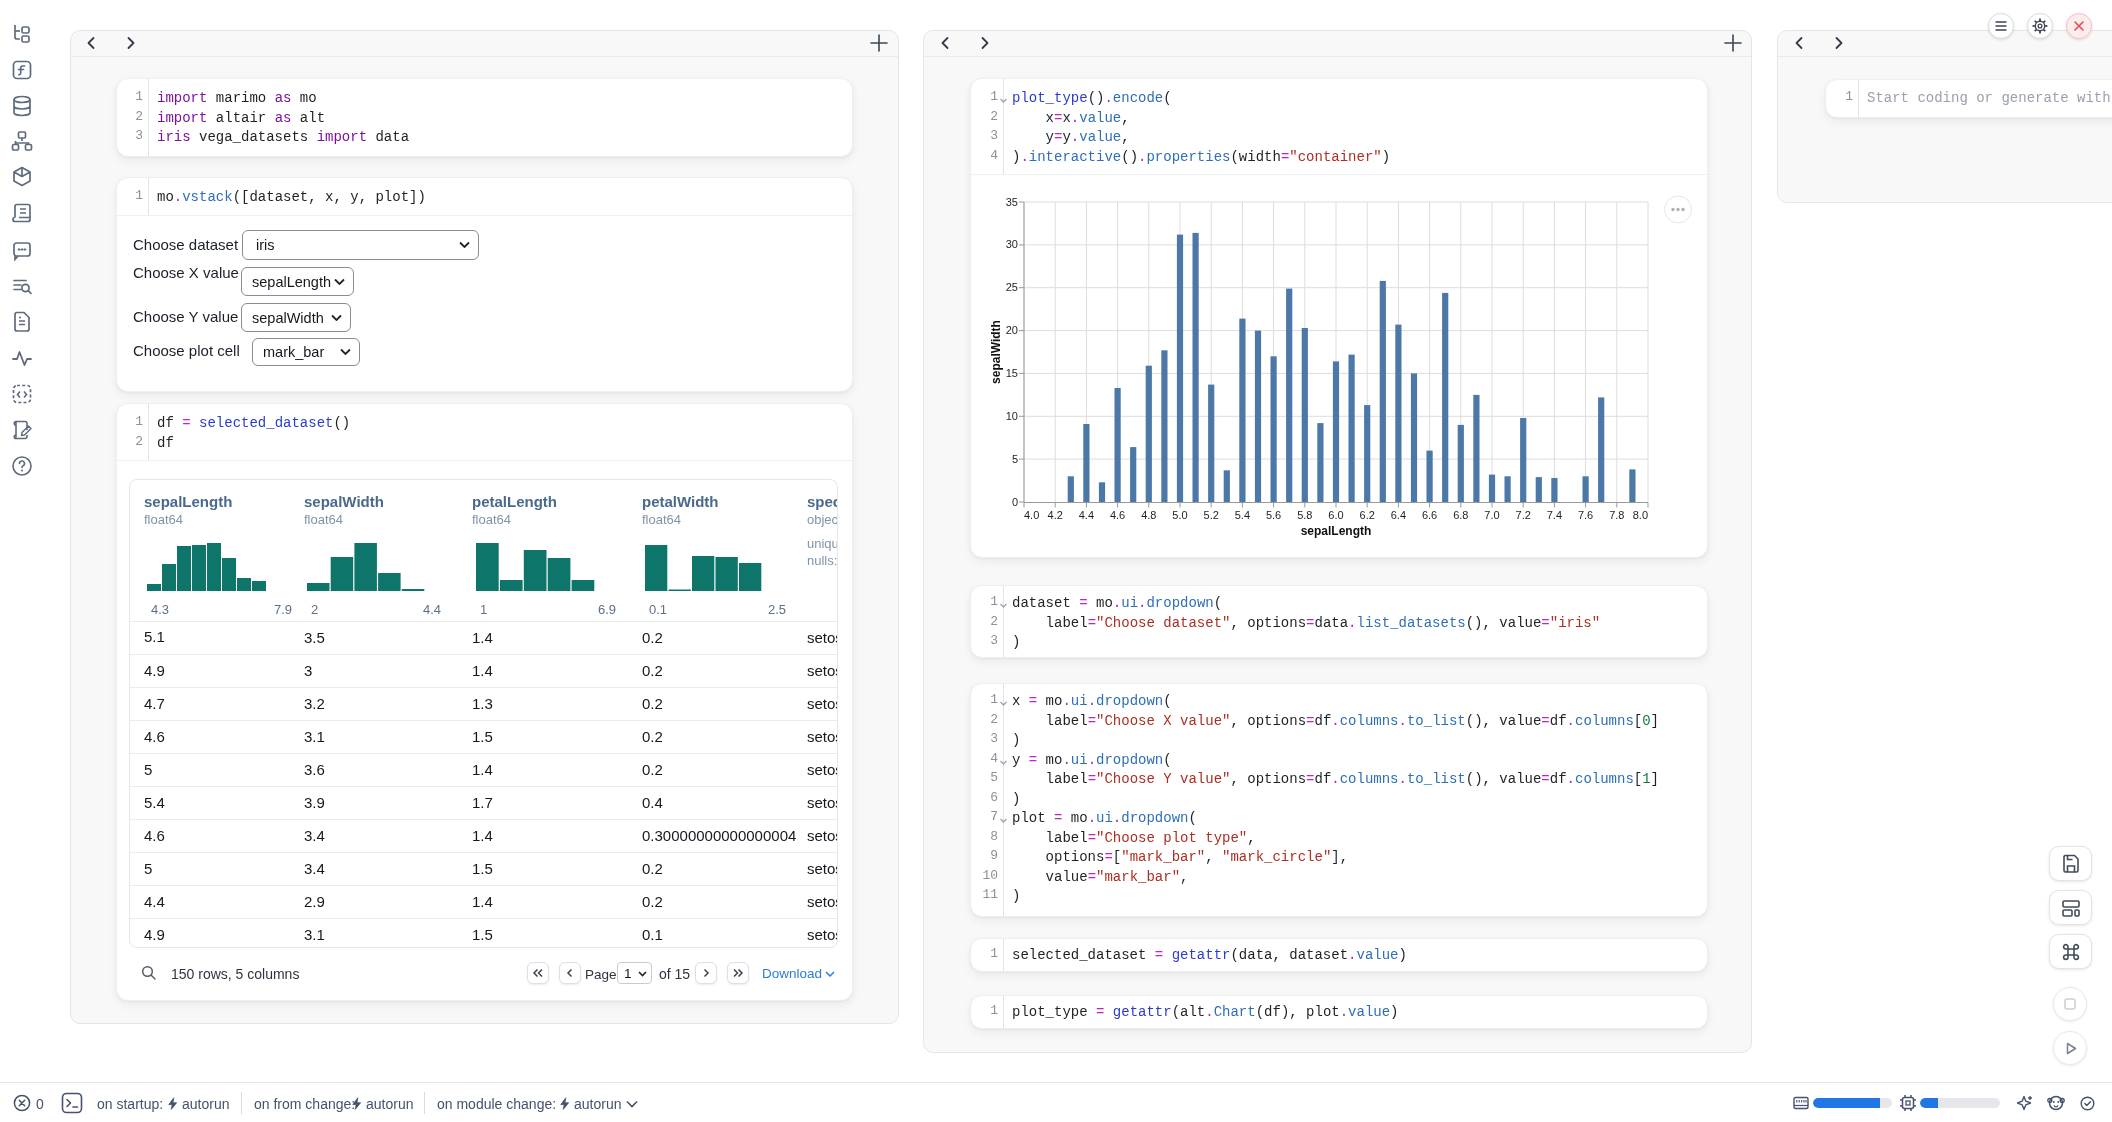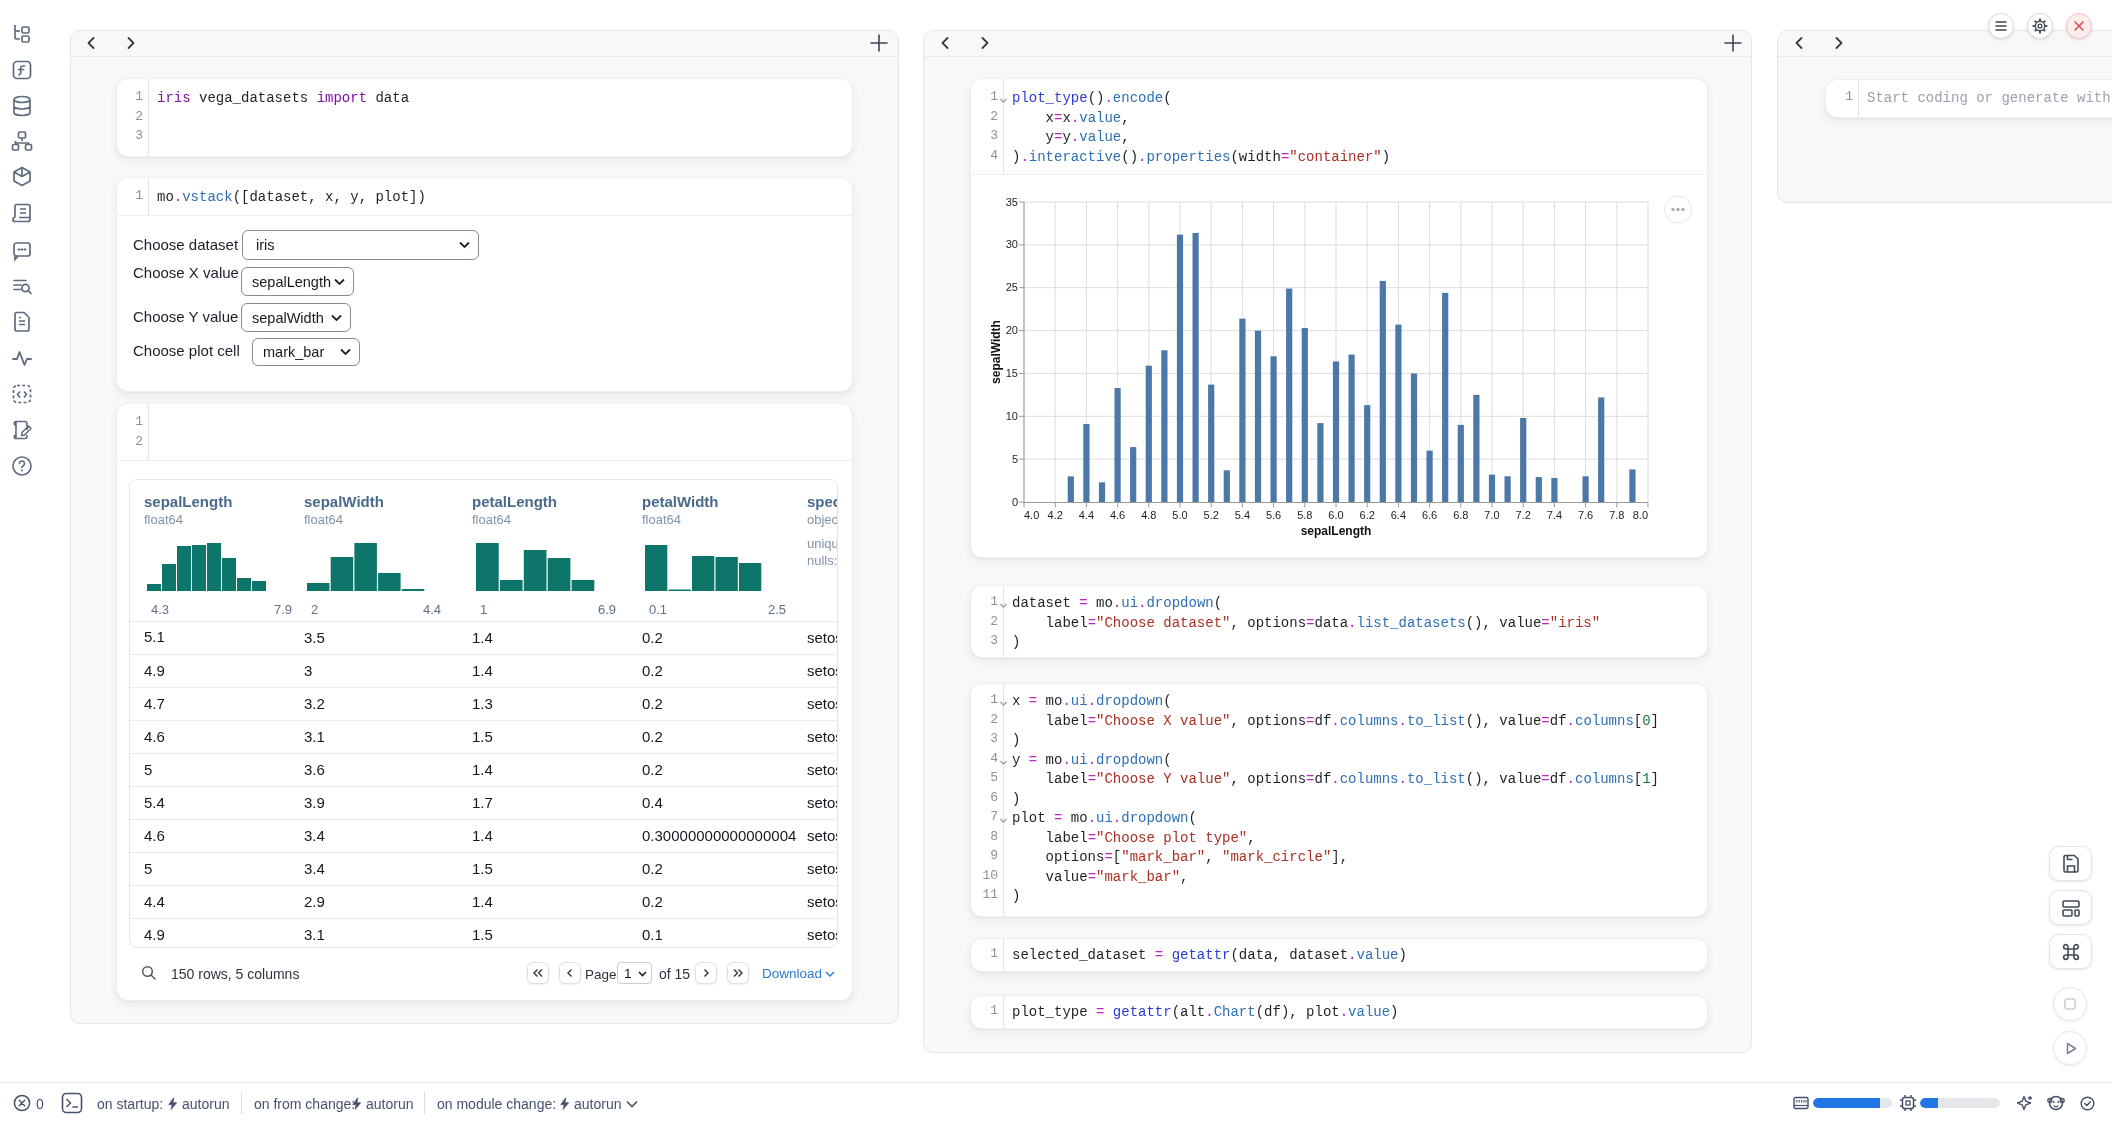--- a/index.html
+++ b/index.html
@@ -129,21 +129,21 @@
     <path d="M7.5 5 L12.5 10 L7.5 15" stroke="#353c48" stroke-width="1.8" fill="none" stroke-linecap="round" stroke-linejoin="round"></path>
   </svg>
 <div class="cell" style="left:116px;top:78px;width:737px;height:79px">
     <div class="codearea" style="height:77px">
       <div class="gut" style="width:26px;padding-top:10px">
         <div style="height:19.55px">1</div>
         <div style="height:19.55px">2</div>
         <div style="height:19.55px">3</div>
         <div class="bd" style="left:31px"></div>
       </div>
-      <div class="cd" style="padding:10px 0 0 40px"><div><span class="k">iris</span> vega_datasets <span class="k">import</span> data</div></div>
+      <div class="cd" style="padding:10px 0 0 40px"><div><span class="k">import</span> marimo <span class="k">as</span> mo</div><div><span class="k">import</span> altair <span class="k">as</span> alt</div><div><span class="k">iris</span> vega_datasets <span class="k">import</span> data</div></div>
     </div>
   </div>
 <div class="cell" style="left:116px;top:177px;width:737px;height:215px">
     <div class="codearea sep" style="height:38px">
       <div class="gut" style="width:26px;padding-top:10px">
         <div style="height:19.55px">1</div>
         <div class="bd" style="left:31px"></div>
       </div>
       <div class="cd" style="padding:10px 0 0 40px"><div>mo<span class="d">.</span><span class="m">vstack</span>([dataset, x, y, plot])</div></div>
     </div>
@@ -176,20 +176,21 @@
       <path d="M1 1 L5.5 5.5 L10 1" stroke="#20252d" stroke-width="1.8" fill="none"></path>
     </svg>
   </div>
 <div class="cell" style="left:116px;top:403px;width:737px;height:598px">
     <div class="codearea sep" style="height:57px">
       <div class="gut" style="width:26px;padding-top:10px">
         <div style="height:19.55px">1</div>
         <div style="height:19.55px">2</div>
         <div class="bd" style="left:31px"></div>
       </div>
+      <div class="cd" style="padding:10px 0 0 40px"><div>df <span class="o">=</span> <span class="f">selected_dataset</span>()</div><div>df</div></div>
     </div>
   </div>
 <div class="abs" style="left:129px;top:479px;width:709px;height:469px;border:1px solid #e4e7ea;border-radius:8px;overflow:hidden;background:#fff">
     <div class="hnm" style="left:14px;top:13px">sepalLength</div>
     <div class="hty" style="left:14px;top:32px">float64</div>
     <div class="hnm" style="left:174px;top:13px">sepalWidth</div>
     <div class="hty" style="left:174px;top:32px">float64</div>
     <div class="hnm" style="left:342px;top:13px">petalLength</div>
     <div class="hty" style="left:342px;top:32px">float64</div>
     <div class="hnm" style="left:512px;top:13px">petalWidth</div>

